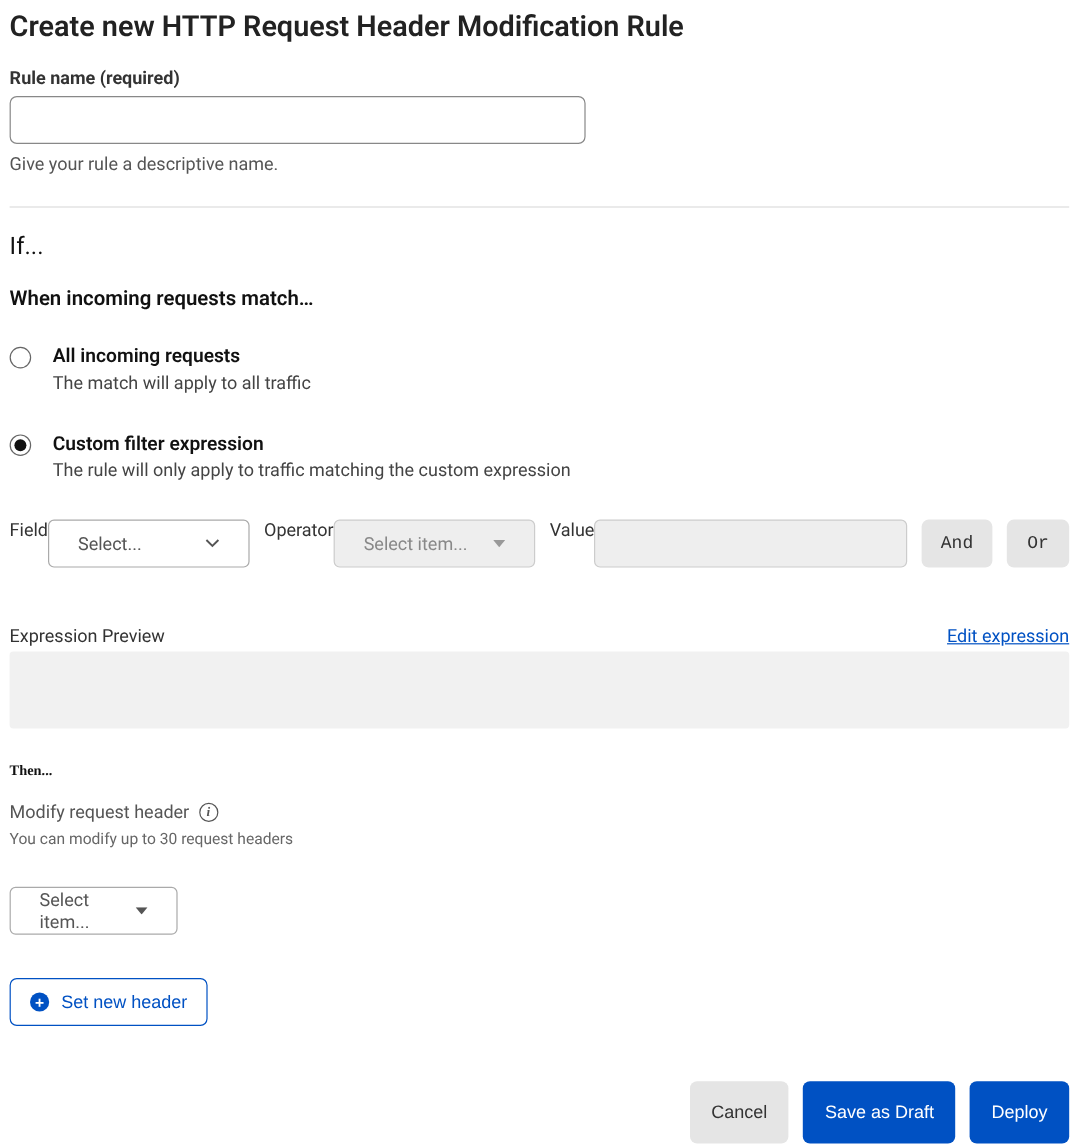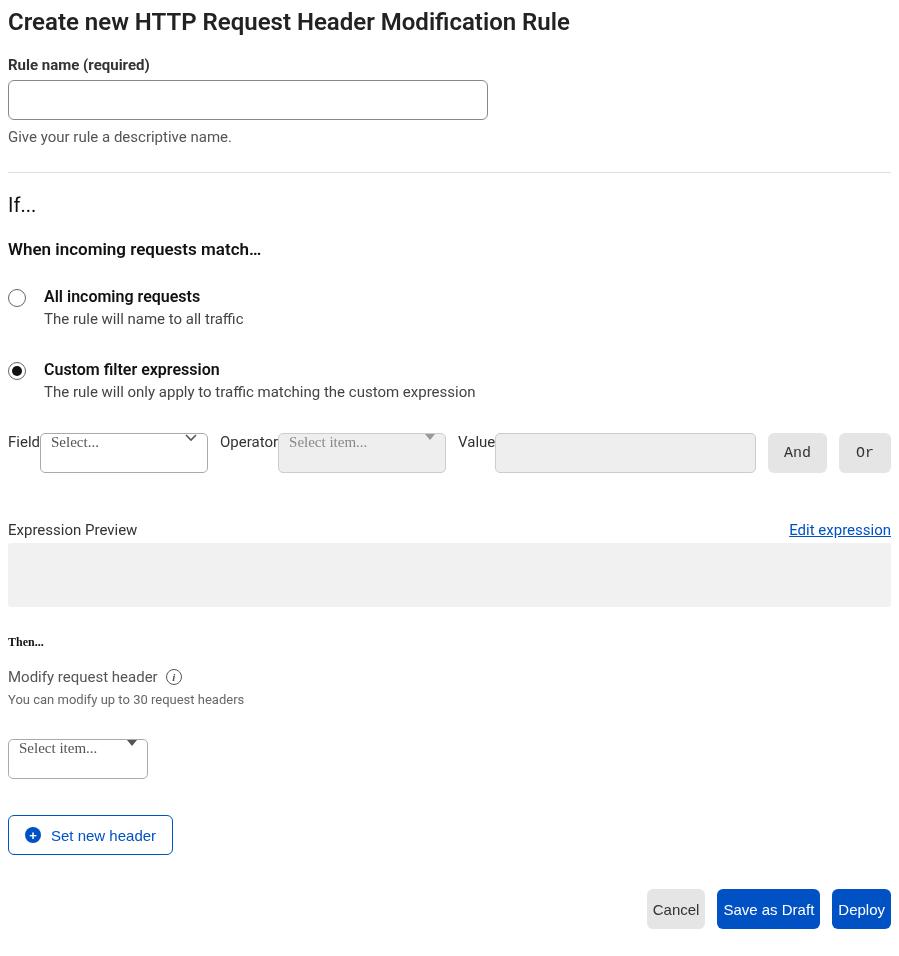--- a/index.html
+++ b/index.html
@@ -99,29 +99,28 @@
   .filter-label {
     font-size: 15px;
     color: #333;
     margin-bottom: 8px;
   }
   .select-like {
     height: 40px;
     border: 1px solid #aaa;
     border-radius: 5px;
     background: #fff;
-    padding: 0 10px;
-    display: flex;
-    align-items: flex-start;
+    padding: 0 24px;
+    display: flex;
+    align-items: center;
     justify-content: space-between;
     font-size: 15px;
     color: #555;
     cursor: pointer;
     gap: 8px;
-    font-family: Liberation Serif, serif;
   }
   .select-like.disabled {
     background: #eeeeee;
     color: #888;
     border-color: #ccc;
     cursor: default;
   }
   .caret {
     display: inline-block;
   }
@@ -228,26 +227,27 @@
     font-weight: 700;
     line-height: 1;
   }
   .footer {
     display: flex;
     justify-content: flex-end;
     gap: 12px;
     margin-top: 34px;
   }
   .btn {
-    height: 40px;
-    padding: 0 6px;
+    height: 52px;
+    padding: 0 18px;
     border: none;
     border-radius: 6px;
     font-size: 15px;
     cursor: pointer;
+    margin-top: 12px;
   }
   .btn.secondary { background: #e5e5e5; color: #333; }
   .btn.primary { background: #0051c3; color: #fff; }
   .select-small { width: 140px; }
   .filter-field-select { width: 168px; }
   .filter-op-select { width: 168px; }
 </style>
 </head>
 <body>
 
@@ -259,21 +259,21 @@
 
 <hr class="hr">
 
 <h2 class="section-heading">If...</h2>
 <h3 class="sub-heading">When incoming requests match…</h3>
 
 <div class="radio-row">
   <div class="radio"></div>
   <div class="radio-content">
     <div class="radio-title">All incoming requests</div>
-    <div class="radio-desc">The rule will name to all traffic</div>
+    <div class="radio-desc">The match will apply to all traffic</div>
   </div>
 </div>
 
 <div class="radio-row">
   <div class="radio selected"></div>
   <div class="radio-content">
     <div class="radio-title">Custom filter expression</div>
     <div class="radio-desc">The rule will only apply to traffic matching the custom expression</div>
   </div>
 </div>

